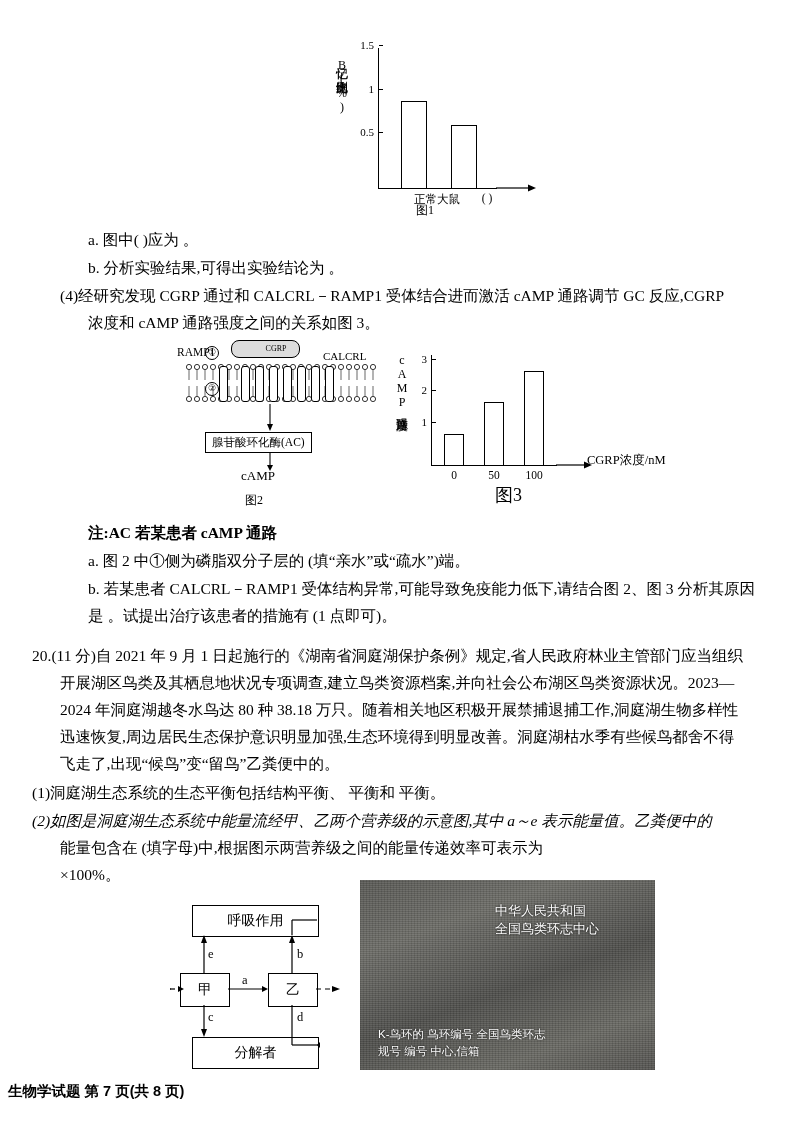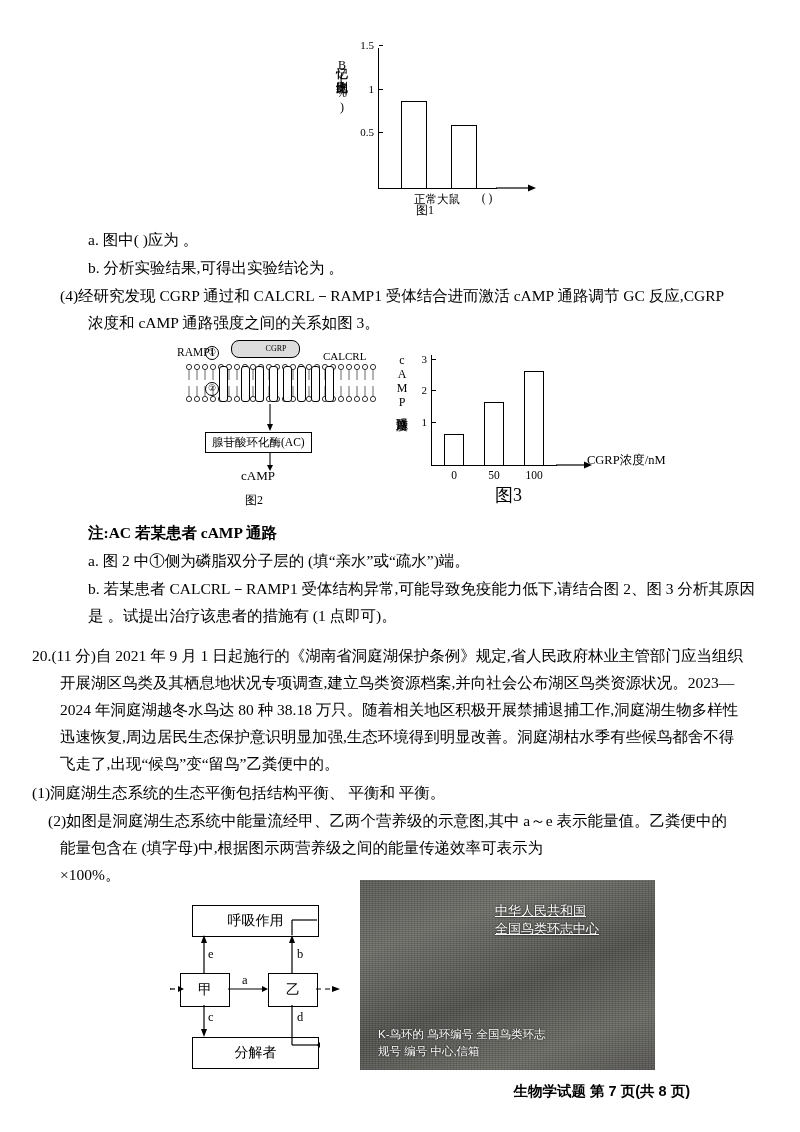--- a/index.html
+++ b/index.html
@@ -301,21 +301,20 @@
     color: #fff;
   }
   .photo-title {
     position: absolute;
     left: 135px;
     top: 22px;
     font-size: 13px;
     line-height: 18px;
     font-family: "Liberation Sans", sans-serif;
     text-shadow: 0 0 2px #000;
-    text-decoration: underline;
   }
   .photo-plate {
     position: absolute;
     left: 28px;
     top: 72px;
     width: 240px;
     height: 62px;
     background: linear-gradient(180deg, #2b2b28, #3d3d38 40%, #26262300 100%), repeating-linear-gradient(90deg, rgba(255,255,255,0.05) 0 2px, rgba(0,0,0,0.12) 2px 4px);
     border: 1px solid rgba(255,255,255,0.25);
     color: #e8e8e4;
@@ -334,24 +333,24 @@
     top: 146px;
     width: 260px;
     font-size: 11.5px;
     line-height: 17px;
     font-family: "Liberation Sans", sans-serif;
     text-shadow: 0 0 2px #000;
   }
   
   .footer {
     position: absolute;
-    left: 14px;
+    left: 8px;
     top: 1082px;
     width: 676px;
-    text-align: right;
+    text-align: left;
     font-size: 14.5px;
     font-weight: bold;
     font-family: "Liberation Sans", sans-serif;
   }
 </style>
 </head>
 <body>
 
 <div class="page">
 
@@ -551,21 +550,21 @@
   <div class="txt" style="left:88px; top:577px;">b. 若某患者 CALCRL－RAMP1 受体结构异常,可能导致免疫能力低下,请结合图 2、图 3 分析其原因</div>
   <div class="txt" style="left:88px; top:604px;">是                      。试提出治疗该患者的措施有                            (1 点即可)。</div>
 
   <div class="txt" style="left:32px; top:644px;">20.(11 分)自 2021 年 9 月 1 日起施行的《湖南省洞庭湖保护条例》规定,省人民政府林业主管部门应当组织</div>
   <div class="txt" style="left:60px; top:671px;">开展湖区鸟类及其栖息地状况专项调查,建立鸟类资源档案,并向社会公布湖区鸟类资源状况。2023—</div>
   <div class="txt" style="left:60px; top:698px;">2024 年洞庭湖越冬水鸟达 80 种 38.18 万只。随着相关地区积极开展禁捕退捕工作,洞庭湖生物多样性</div>
   <div class="txt" style="left:60px; top:725px;">迅速恢复,周边居民生态保护意识明显加强,生态环境得到明显改善。洞庭湖枯水季有些候鸟都舍不得</div>
   <div class="txt" style="left:60px; top:752px;">飞走了,出现“候鸟”变“留鸟”乙粪便中的。</div>
 
   <div class="txt" style="left:32px; top:781px;">(1)洞庭湖生态系统的生态平衡包括结构平衡、              平衡和                平衡。</div>
-  <div class="txt" style="left:48px; top:809px;">(2)如图是洞庭湖生态系统中能量流经甲、乙两个营养级的示意图,其中 a～e 表示能量值。乙粪便中的</div>
+  <div class="txt" style="left:32px; top:809px;font-style:italic;">(2)如图是洞庭湖生态系统中能量流经甲、乙两个营养级的示意图,其中 a～e 表示能量值。乙粪便中的</div>
   <div class="txt" style="left:60px; top:836px;">能量包含在                    (填字母)中,根据图示两营养级之间的能量传递效率可表示为                  </div>
   <div class="txt" style="left:60px; top:863px;">×100%。</div>
 
   <div class="fig4">
     <div class="box" style="left:22px;top:10px;width:125px;height:30px;">呼吸作用</div>
     <div class="box" style="left:10px;top:78px;width:48px;height:32px;">甲</div>
     <div class="box" style="left:98px;top:78px;width:48px;height:32px;">乙</div>
     <div class="box" style="left:22px;top:142px;width:125px;height:30px;">分解者</div>
 
     <svg style="position:absolute;left:0;top:0;width:180px;height:175px;" viewBox="0 0 180 175">

